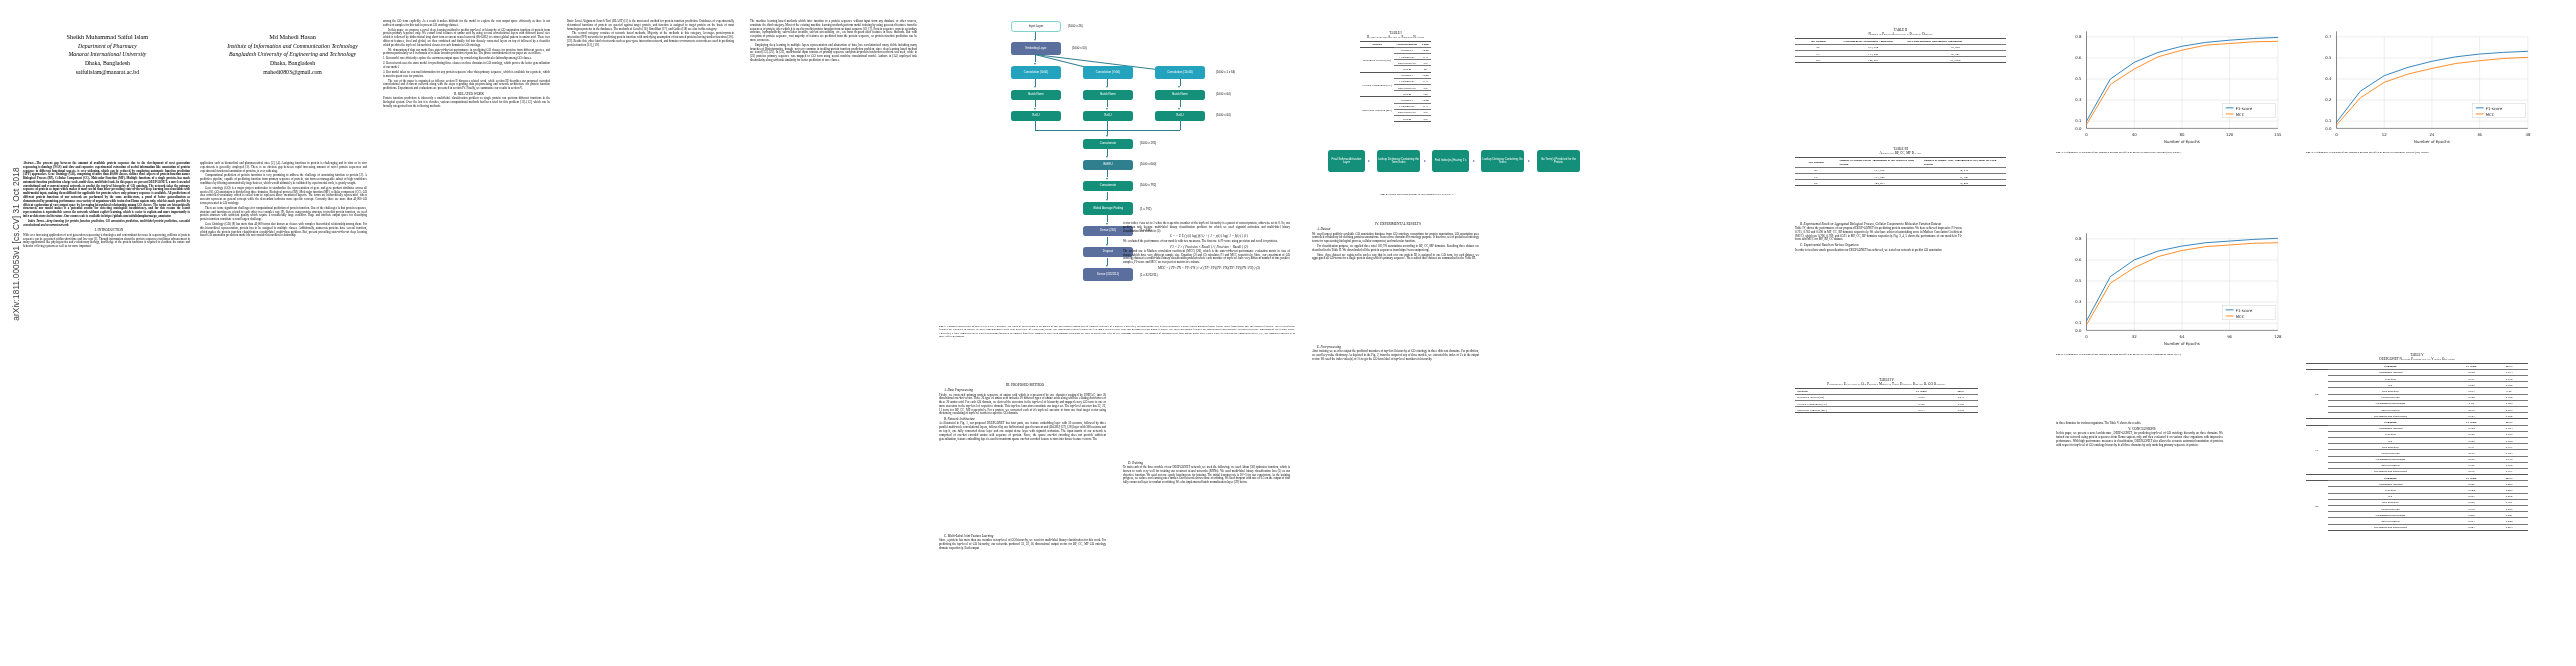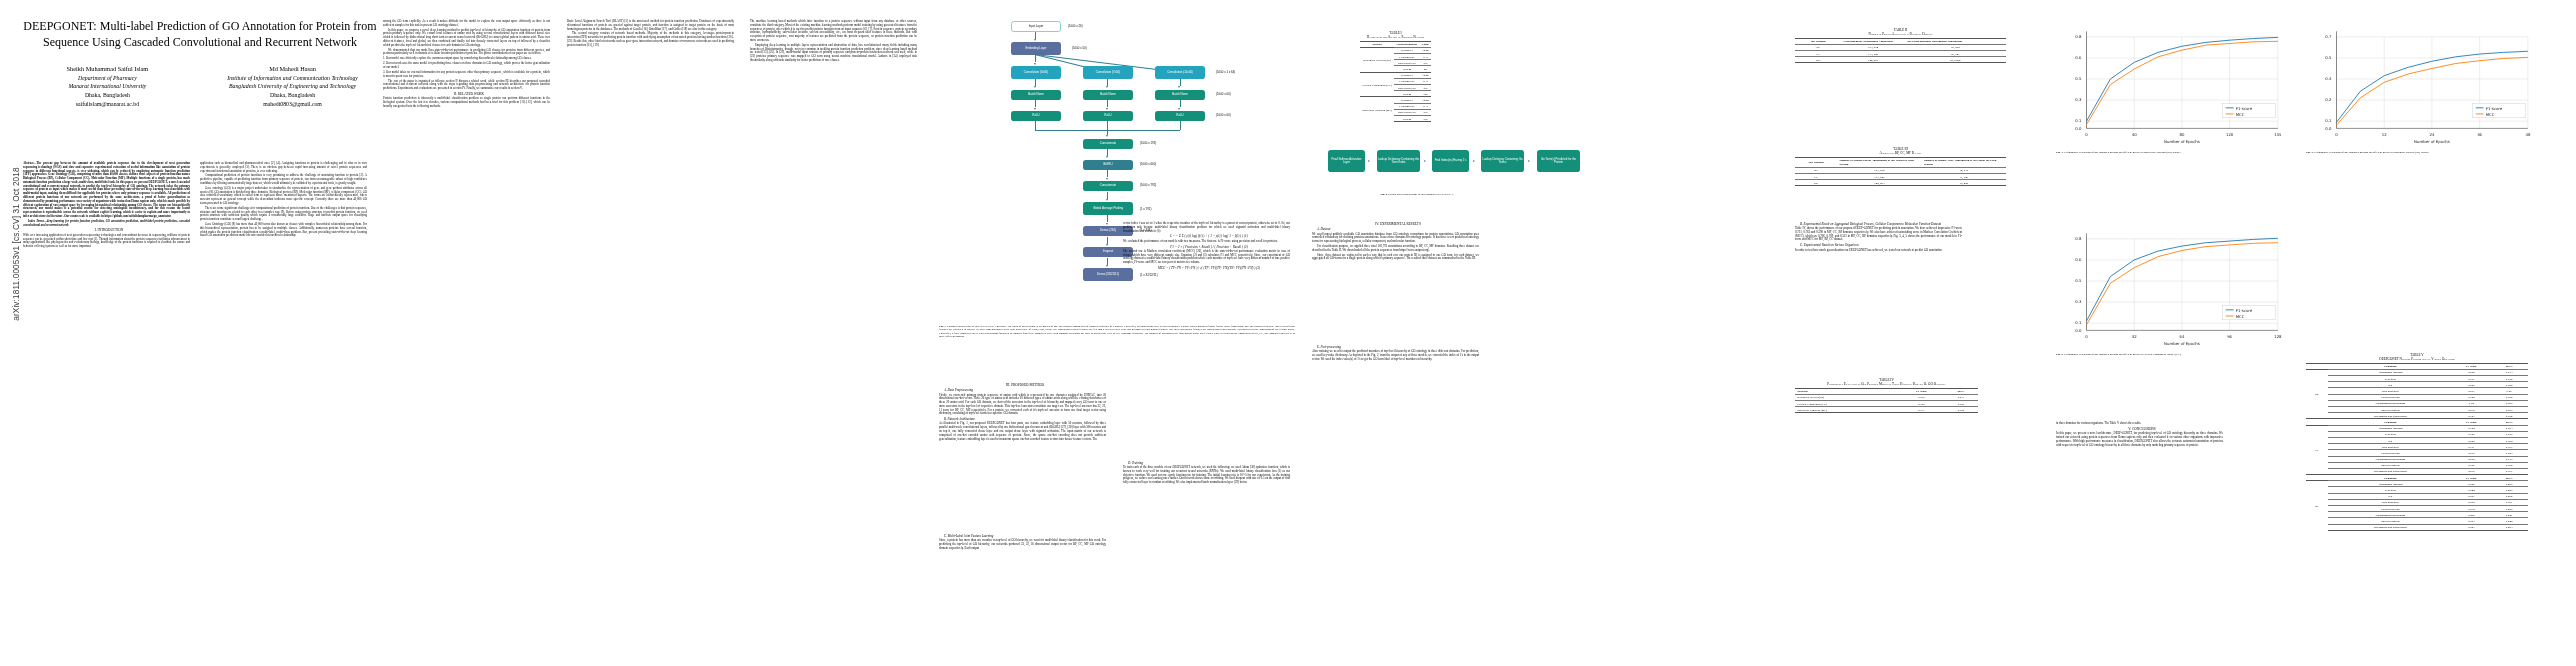--- a/index.html
+++ b/index.html
@@ -80,21 +80,20 @@
   .plot svg{display:block;}
 </style>
 </head>
 <body>
 
 <div class="page">
 
   <div class="arxiv-stamp">arXiv:1811.00053v1  [cs.CV]  31 Oct 2018</div>
 
   <div class="titlewrap">
-    <div class="ptitle">DEEPGONET: Multi-label Prediction of GO Annotation for Protein from Sequence Using Cascaded Convolutional and Recurrent Network</div>
     <div class="authors">
       <div class="author">
         <div class="nm">Sheikh Muhammad Saiful Islam</div>
         <div class="it">Department of Pharmacy</div>
         <div class="it">Manarat International University</div>
         <div>Dhaka, Bangladesh</div>
         <div>saifulislam@manarat.ac.bd</div>
       </div>
       <div class="author">
         <div class="nm">Md Mahedi Hasan</div>

